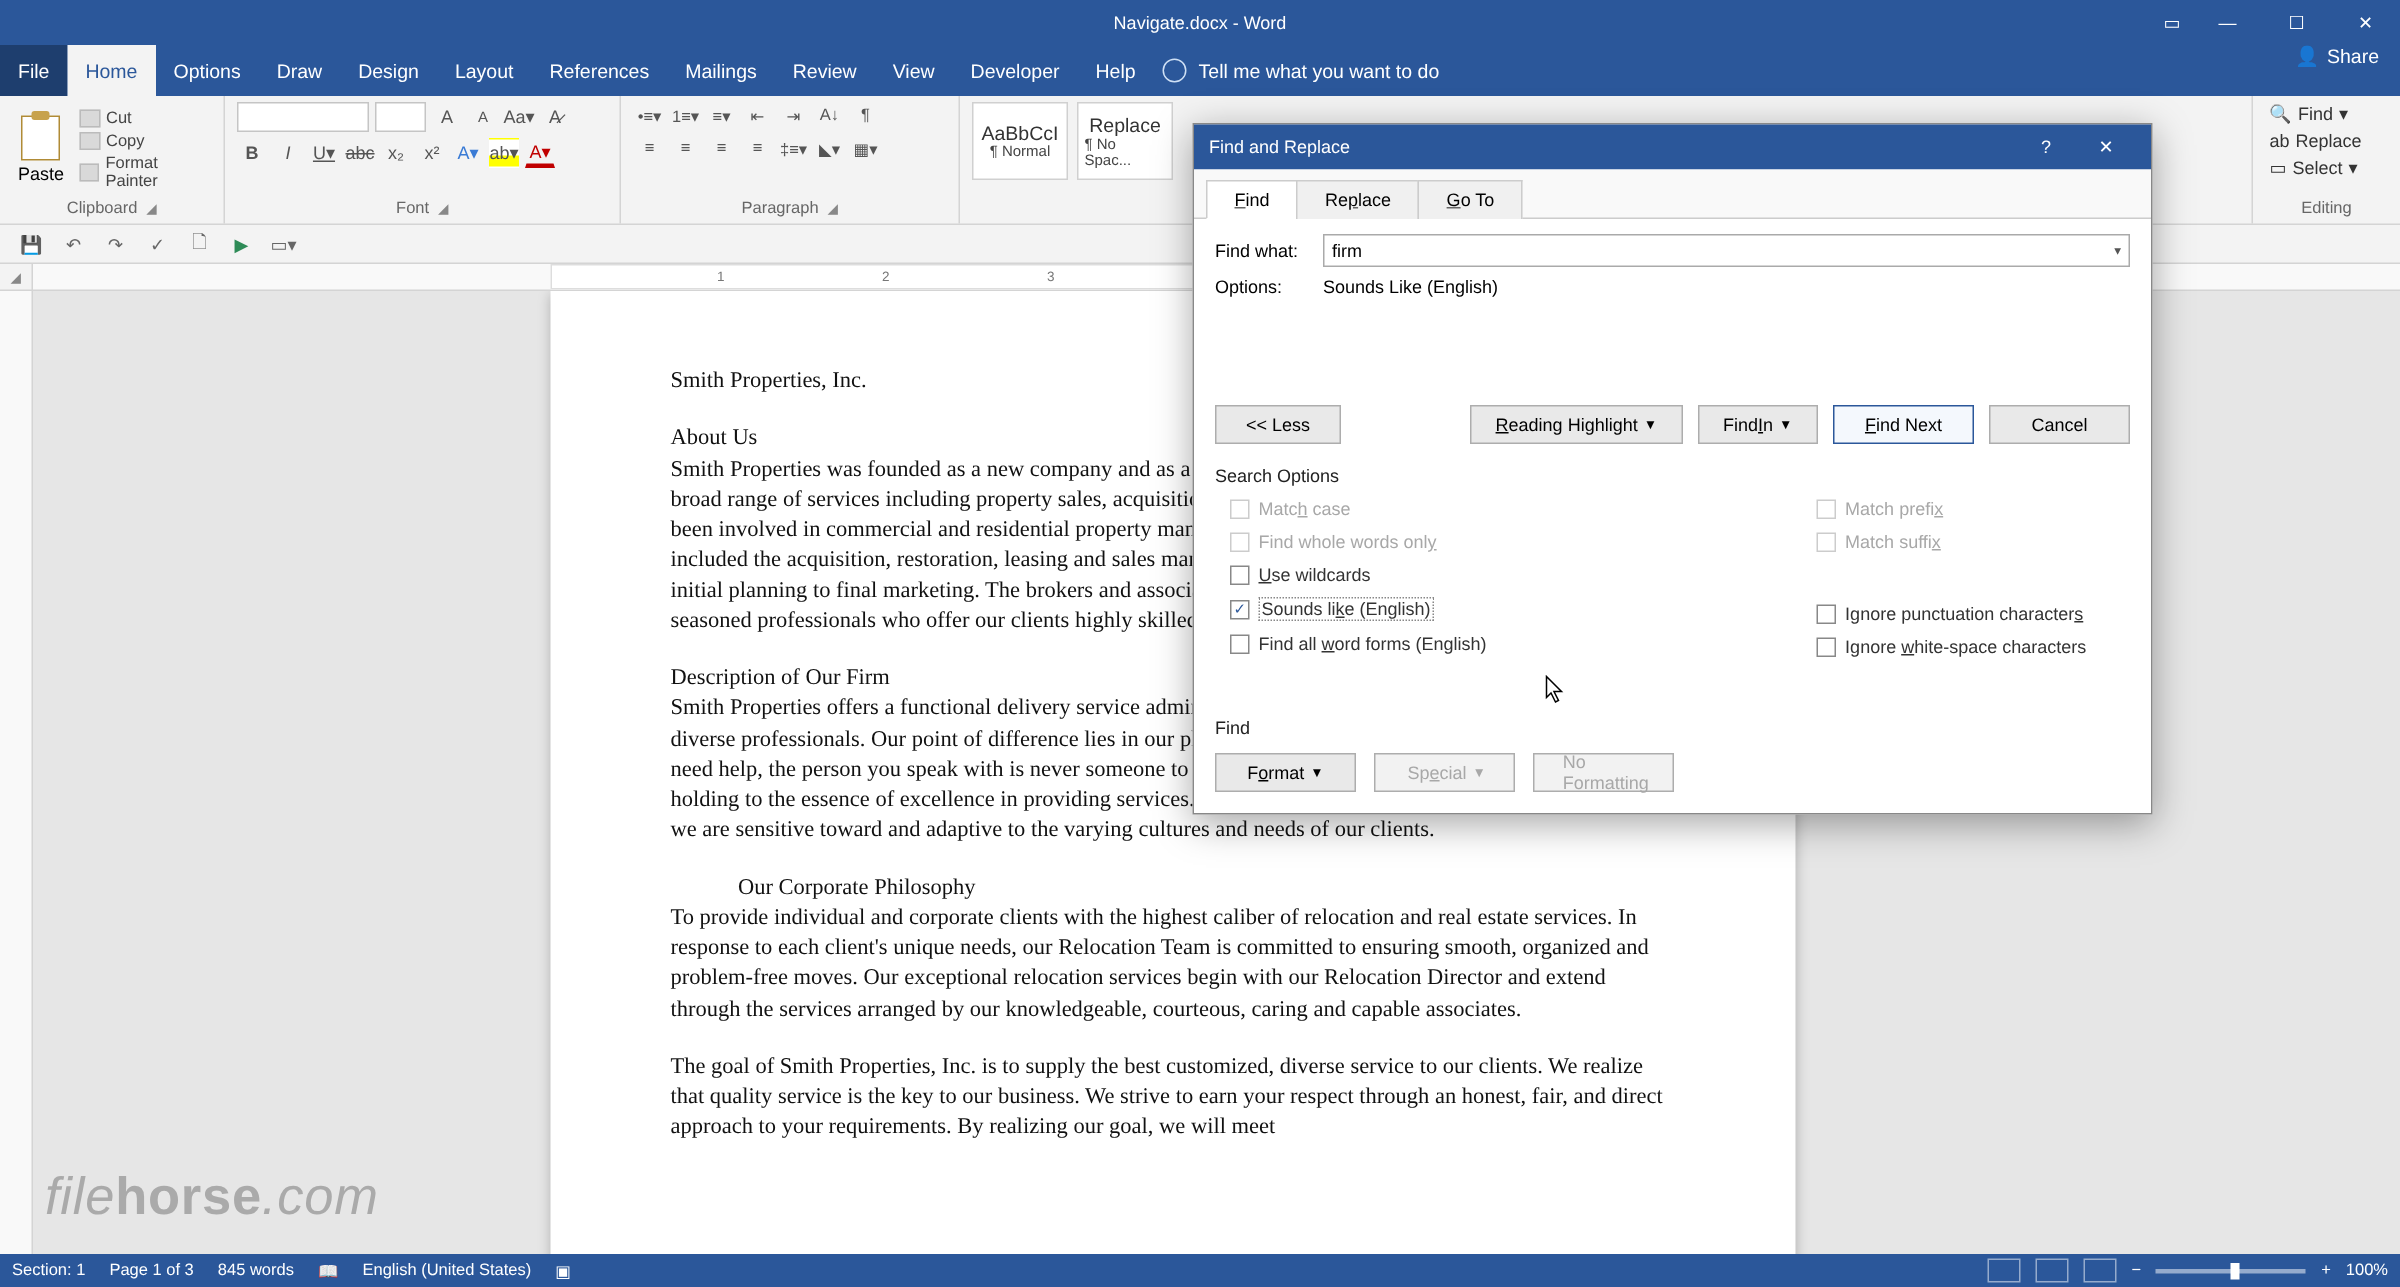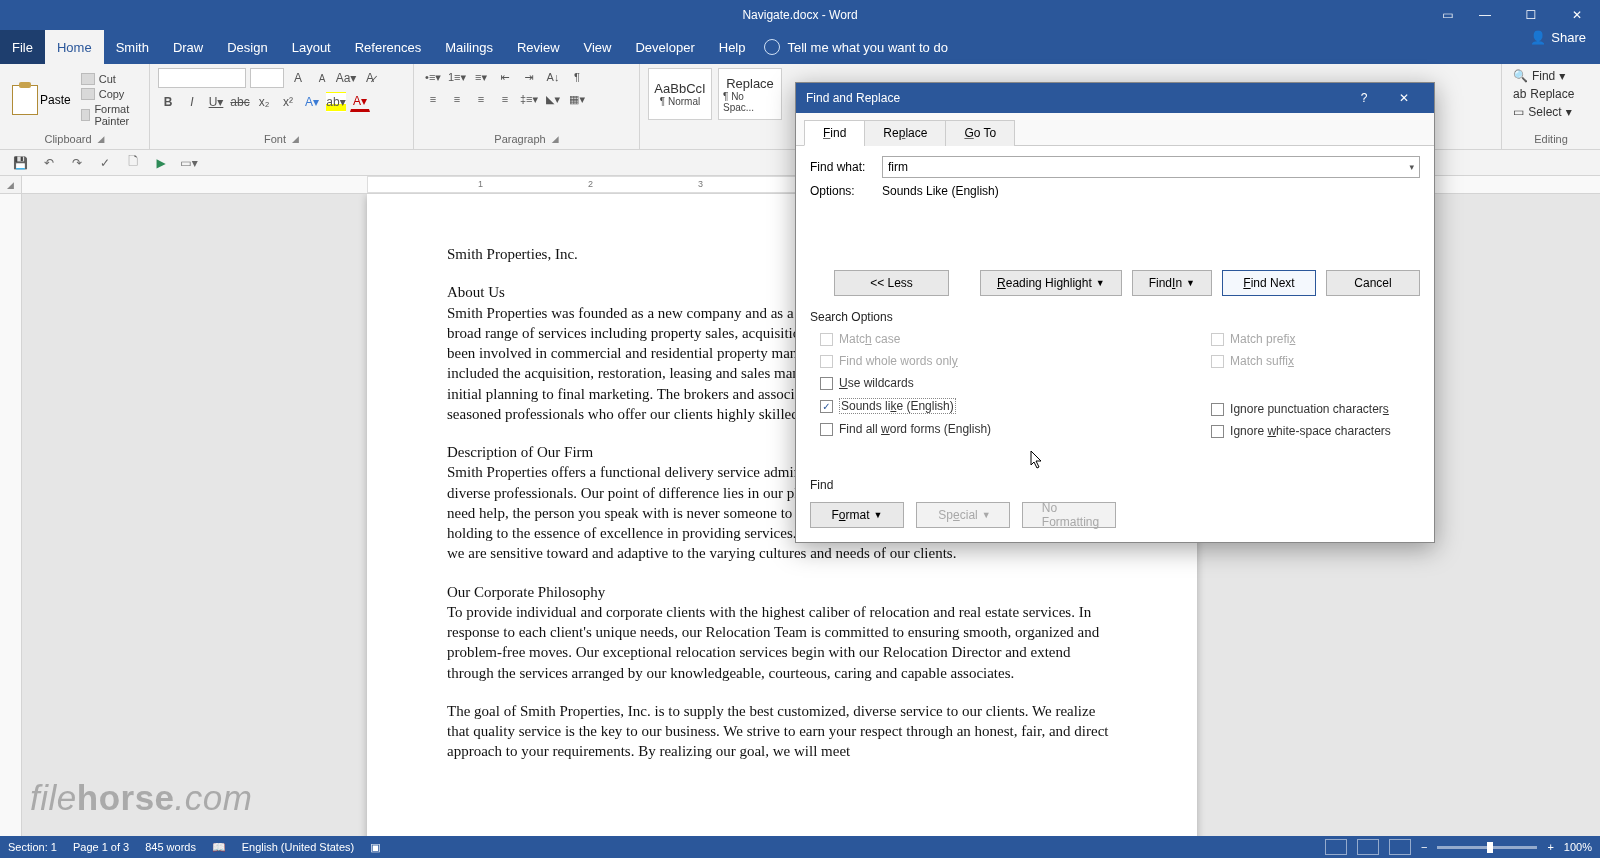--- a/index.html
+++ b/index.html
@@ -21,21 +21,21 @@
 .menubar .tell .bulb { width:16px;height:16px;border:1.5px solid #cfe0f5;border-radius:50%; position:relative;}
 .menubar .share { position:absolute; right:14px; display:flex; align-items:center; gap:5px; }
 
 
 .ribbon { height: 86px; background: #f3f3f3; border-bottom: 1px solid #d4d4d4; display: flex; }
 .group { border-right: 1px solid #d4d4d4; padding: 4px 8px 2px; display: flex; flex-direction: column; justify-content: space-between; position: relative; }
 .group .label { text-align: center; font-size: 11px; color: #666; height: 16px; display:flex; align-items:center; justify-content:center; gap:6px; }
 .group .label .dlaunch { font-size:9px; color:#888; }
 .group-body { flex: 1; display: flex; align-items: center; gap: 6px; }
 
-.paste-btn { display:flex; flex-direction:row; align-items:center; gap:2px; padding:2px 4px; }
+.paste-btn { display:flex; flex-direction:column; align-items:center; gap:2px; padding:2px 4px; }
 .paste-icon { width:26px; height:30px; background:#fff; border:1px solid #b08b36; position:relative; }
 .paste-icon::before { content:""; position:absolute; top:-4px; left:6px; width:12px; height:6px; background:#c7a24c; border-radius:2px; }
 .clip-list { display:flex; flex-direction:column; gap:3px; font-size:11px; color:#444; }
 .clip-list div { display:flex; align-items:center; gap:4px; }
 .mini-icon { width:14px; height:12px; background:#d9d9d9; border:1px solid #bbb; }
 
 .font-row { display:flex; gap:4px; align-items:center; margin-bottom:4px; }
 .font-name { width:88px; height:20px; border:1px solid #c5c5c5; background:#fff; }
 .font-size { width:34px; height:20px; border:1px solid #c5c5c5; background:#fff; }
 .fbtn { width:20px; height:20px; display:flex; align-items:center; justify-content:center; color:#555; font-size:12px; border:1px solid transparent; }
@@ -129,21 +129,21 @@
   <div class="wincontrols">
     <div>—</div>
     <div>☐</div>
     <div>✕</div>
   </div>
 </div>
 
 <div class="menubar">
   <div class="tab file">File</div>
   <div class="tab active">Home</div>
-  <div class="tab">Smith</div>
+  <div class="tab">Options</div>
   <div class="tab">Draw</div>
   <div class="tab">Design</div>
   <div class="tab">Layout</div>
   <div class="tab">References</div>
   <div class="tab">Mailings</div>
   <div class="tab">Review</div>
   <div class="tab">View</div>
   <div class="tab">Developer</div>
   <div class="tab">Help</div>
   <div class="tell">
@@ -290,21 +290,21 @@
 </div>
 <div class="vruler"></div>
 
 <div class="docarea">
   <div class="page">
     <p class="heading">Smith Properties, Inc.</p>
     <p class="heading" style="margin-bottom:0;">About Us</p>
     <p>Smith Properties was founded as a new company and as a full service real estate brokerage firm. We arrange a broad range of services including property sales, acquisitions and leasing. Jan Smith, the principal broker, has been involved in commercial and residential property management for over twenty years. This experience has included the acquisition, restoration, leasing and sales management, and consulting of various properties from initial planning to final marketing. The brokers and associates at Smith Properties are a diverse team of seasoned professionals who offer our clients highly skilled expertise in the many markets within the area.</p>
     <p class="heading" style="margin-bottom:0;">Description of Our Firm</p>
     <p>Smith Properties offers a functional delivery service administered and supported by a team of experienced, diverse professionals. Our point of difference lies in our philosophy that our caseloads are limited; when you need help, the person you speak with is never someone to "get" to. We are primarily "customer driven" while holding to the essence of excellence in providing services. We have positioned ourselves in a manner in which we are sensitive toward and adaptive to the varying cultures and needs of our clients.</p>
-    <p class="heading" style="margin-bottom:0;">Our Corporate Philosophy</p>
+    <p class="heading" style="margin-bottom:0;margin-left:45px;">Our Corporate Philosophy</p>
     <p>To provide individual and corporate clients with the highest caliber of relocation and real estate services. In response to each client's unique needs, our Relocation Team is committed to ensuring smooth, organized and problem-free moves. Our exceptional relocation services begin with our Relocation Director and extend through the services arranged by our knowledgeable, courteous, caring and capable associates.</p>
     <p>The goal of Smith Properties, Inc. is to supply the best customized, diverse service to our clients. We realize that quality service is the key to our business. We strive to earn your respect through an honest, fair, and direct approach to your requirements. By realizing our goal, we will meet</p>
   </div>
 </div>
 
 <div class="dialog">
   <div class="dlg-title">
     <span>Find and Replace</span>
     <div class="tctrls">
       <div>?</div>
@@ -323,21 +323,21 @@
         <span>firm</span>
         <span class="dd">▾</span>
       </div>
     </div>
     <div class="frow">
       <label>Options:</label>
       <span>Sounds Like (English)</span>
     </div>
 
     <div class="btnrow">
-      <div class="wbtn" style="width:115px;margin-left:24px;">
+      <div class="wbtn" style="width:84px;">
           <span>&lt;&lt; Less</span>
         </div>
       <div style="flex:1;"></div>
       <div class="wbtn"><span class="u">R</span>eading Highlight<span class="caret">▼</span></div>
       <div class="wbtn">Find <span class="u">I</span>n<span class="caret">▼</span></div>
       <div class="wbtn primary" style="width:94px;"><span class="u">F</span>ind Next</div>
       <div class="wbtn" style="width:94px;">Cancel</div>
     </div>
 
     <div class="section-label">Search Options</div>

